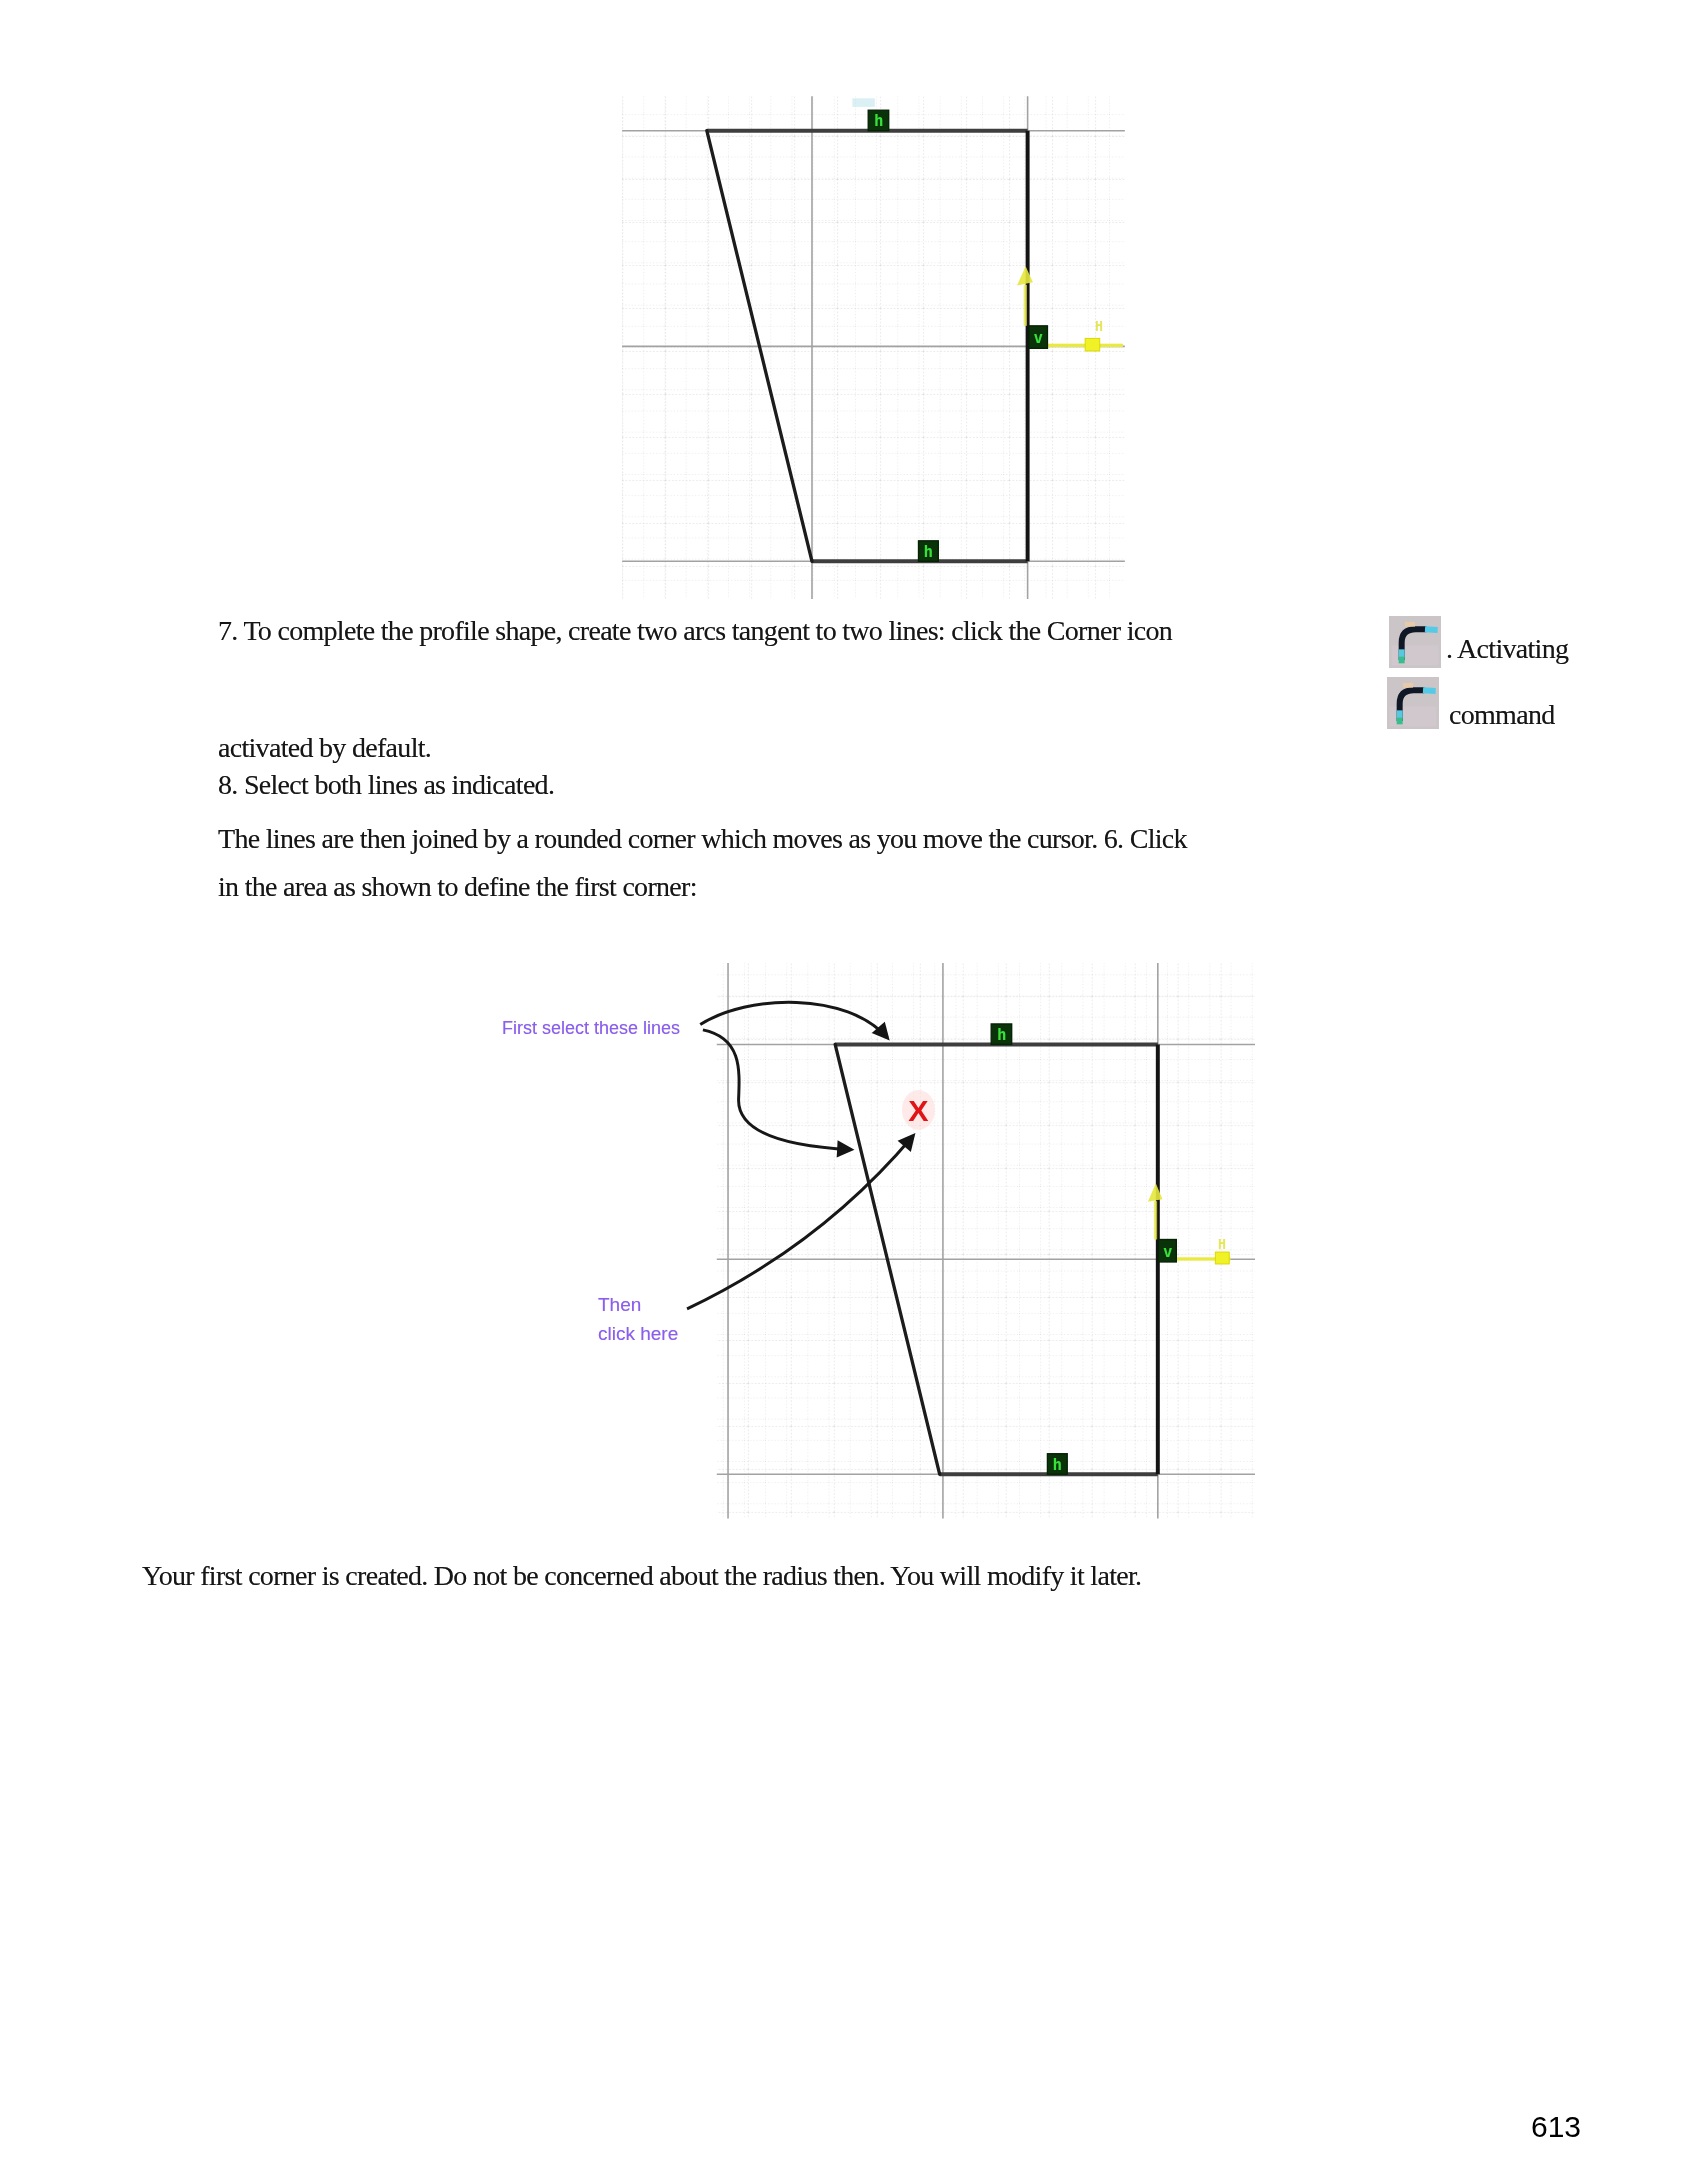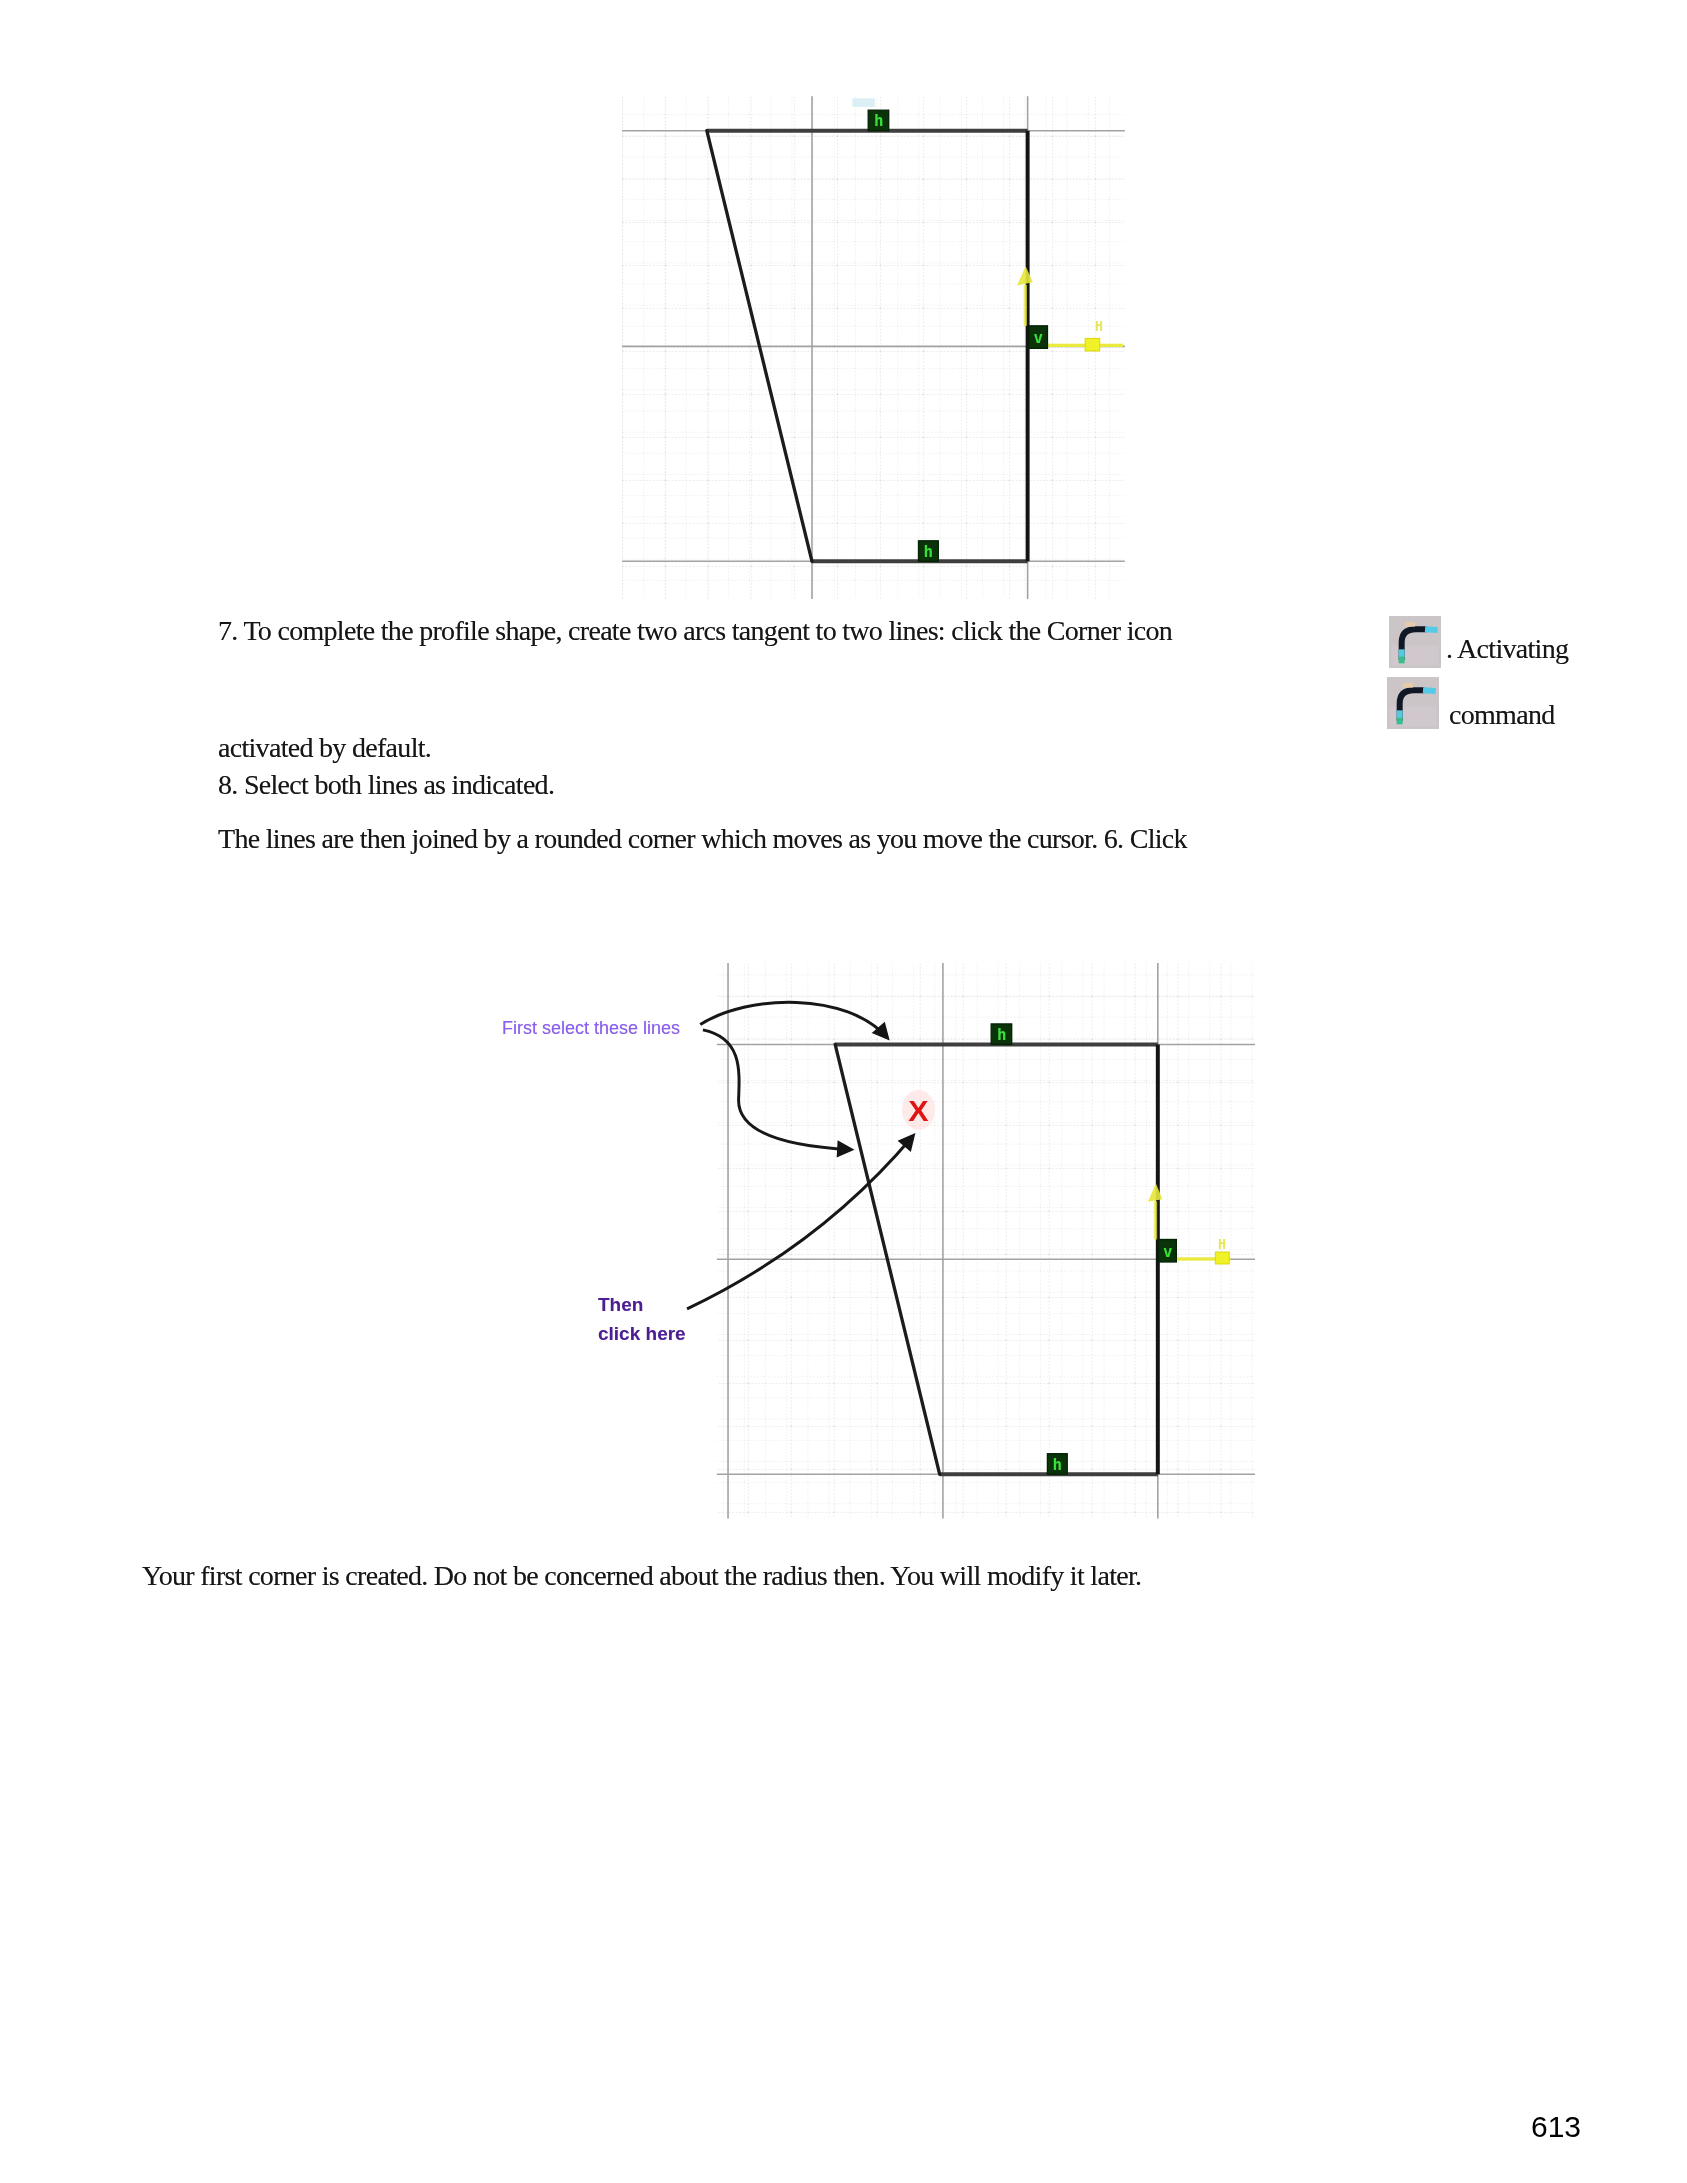--- a/index.html
+++ b/index.html
@@ -11,21 +11,21 @@
   .fig svg{position:absolute;left:0;top:0;}
   .bodyline{
     position:absolute;font-family:"Liberation Serif",serif;font-size:28px;
     letter-spacing:-0.7px;color:#161616;white-space:nowrap;
     text-shadow:0 0 0.4px rgba(0,0,0,.45);
   }
   .figlabel{
     position:absolute;font-family:"Liberation Sans",sans-serif;font-size:18px;
     color:#8b5cf6;white-space:nowrap;text-shadow:0 0 0.7px rgba(80,80,80,.35);
   }
-  .figlabel.lg{font-size:19px;color:#4c1d95;font-weight:bold;}
+  .figlabel.lg{font-size:19px;color:#8b5cf6;}
   .corner-icon{position:absolute;width:52px;height:52px;}
   .pagenum{
     position:absolute;left:1531px;top:2110px;
     font-family:"Liberation Sans",sans-serif;font-size:30px;color:#000000;
   }
   .marker-text{font-family:"DejaVu Sans Mono",monospace;font-weight:bold;}
 </style>
 </head>
 <body>
 
@@ -96,20 +96,21 @@
       <path d="M19,62 L19,50" stroke="#57c8de" stroke-width="9" fill="none"></path>
       <path d="M19,71 L19,61" stroke="#38bd8e" stroke-width="9" fill="none"></path>
       <rect x="24" y="9" width="15" height="7" fill="#eccaa2" opacity="0.85"></rect>
     </svg>
   </div>
   <div class="bodyline" style="left:1449px;top:699px">command</div>
 
   <div class="bodyline" style="left:218px;top:732px">activated by default.</div>
   <div class="bodyline" style="left:218px;top:769px">8. Select both lines as indicated.</div>
   <div class="bodyline" style="left:218px;top:823px">The lines are then joined by a rounded corner which moves as you move the cursor. 6. Click</div>
+  <div class="bodyline" style="left:218px;top:871px">in the area as shown to define the first corner:</div>
 
   <div class="fig" style="left:490px;top:953px;width:767px;height:569px">
     <svg width="767" height="569" viewBox="0 0 1160 860">
       <defs>
         <pattern id="gmin2" width="32" height="32" patternUnits="userSpaceOnUse">
           <path d="M0,0 H32 M0,0 V32" stroke="#c6c6c6" stroke-width="1.1" stroke-dasharray="1.6 3.2" fill="none"></path>
         </pattern>
         <pattern id="gmed2" width="65" height="65" patternUnits="userSpaceOnUse">
           <path d="M0,0 H65 M0,0 V65" stroke="#b7b7b7" stroke-width="1.2" stroke-dasharray="2.6 2.6" fill="none"></path>
         </pattern>

